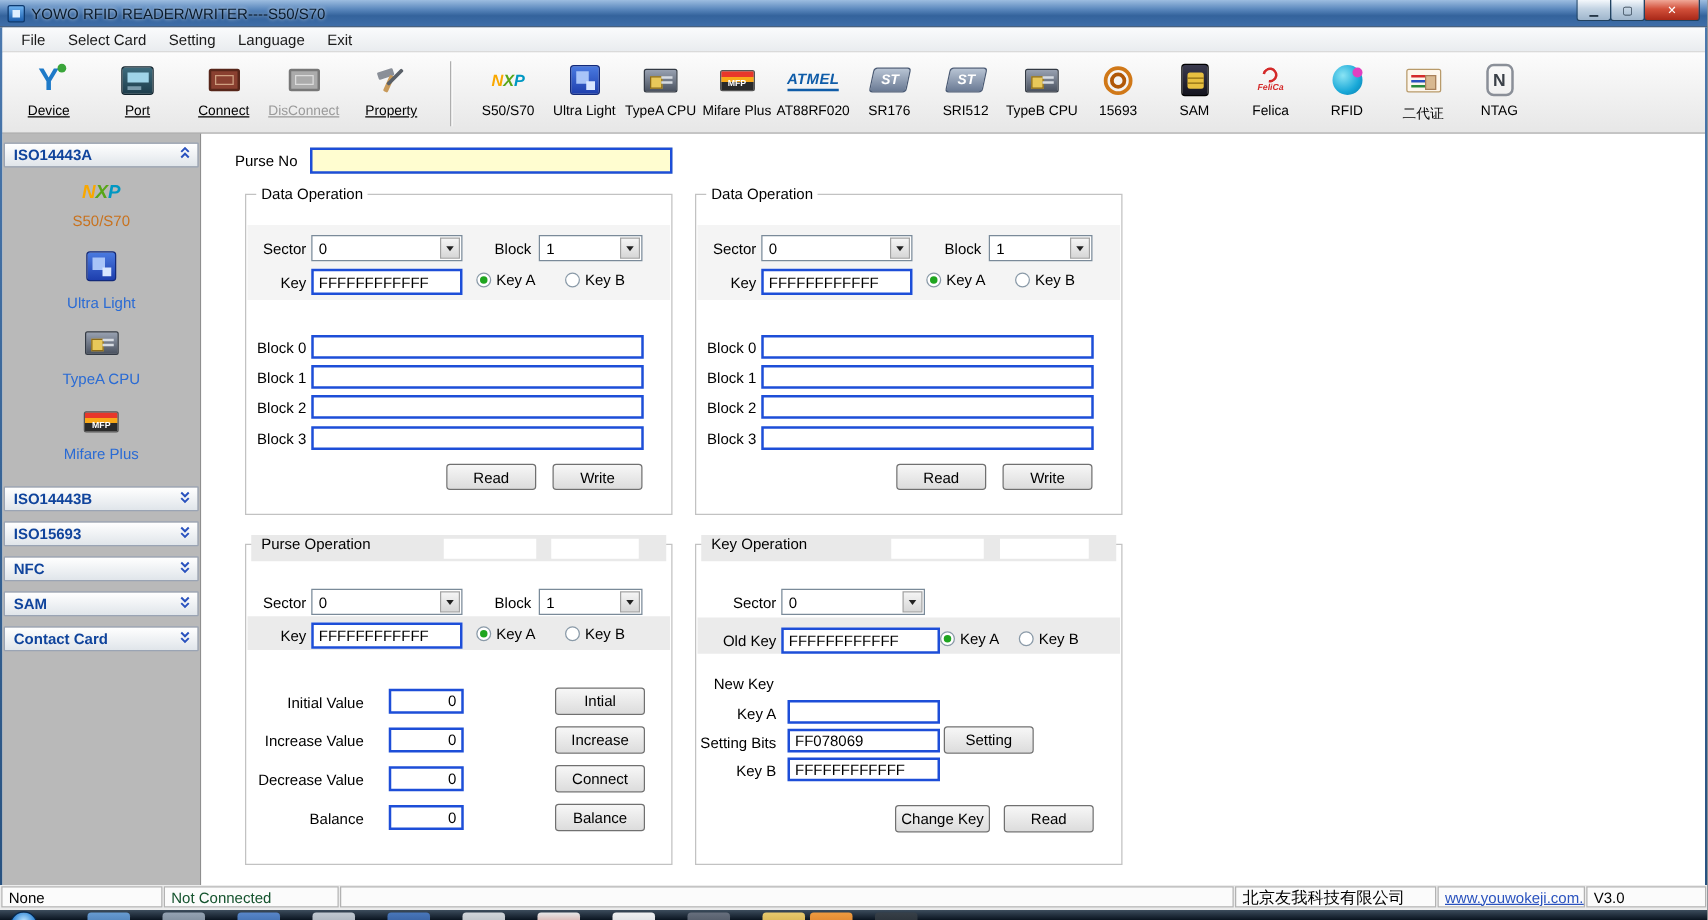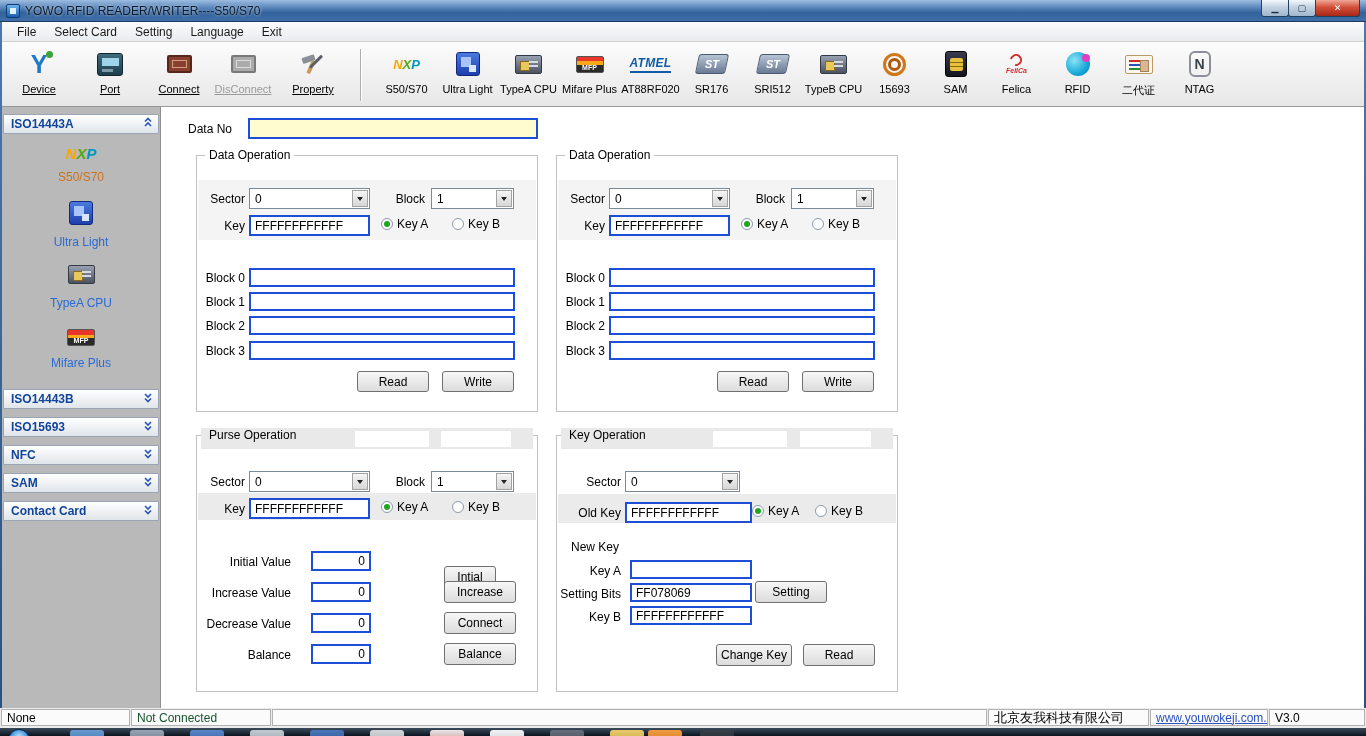--- a/index.html
+++ b/index.html
@@ -359,21 +359,21 @@
         <svg width="10" height="11" viewBox="0 0 10 11">
             <path d="M2 2 L5 5 L8 2" fill="none" stroke="#2a52be" stroke-width="1.6"></path>
             <path d="M2 6.5 L5 9.5 L8 6.5" fill="none" stroke="#2a52be" stroke-width="1.6"></path>
           </svg>
       </span>
     </div>
   </div>
 
   <div class="main">
 
-    <span class="lbl" style="left:27px;top:15px">Data No</span>
+    <span class="lbl" style="left:27px;top:15px">Purse No</span>
     <input class="tin" style="left: 87px; top: 11px; width: 290px; height: 21px; background: rgb(255, 253, 208);" value="">
 
     <div class="gbox" style="left:35px;top:48px;width:342px;height:257px">
       <span class="glegend">Data Operation</span>
       <div class="gray-band faint" style="top:24px;height:60px"></div>
       <span class="lbl z2" style="left:8px;top:36px;width:40px;text-align:right">Sector</span>
       <div class="combo z2" style="left:52px;top:32px;width:121px">
         <span class="combo-val">0</span>
         <span class="combo-btn"></span>
       </div>
@@ -460,21 +460,21 @@
       <span class="radio-wrap" style="left:184px;top:64px">
         <span class="radio sel"></span>
         <span class="radio-lbl">Key A</span>
       </span>
       <span class="radio-wrap" style="left:255px;top:64px">
         <span class="radio"></span>
         <span class="radio-lbl">Key B</span>
       </span>
       <span class="lbl" style="left:0;top:119px;width:94px;text-align:right">Initial Value</span>
       <input class="tin" style="left: 114px; top: 115px; width: 60px; height: 20px; text-align: right;" value="0">
-      <button class="btn" style="left:247px;top:130px;width:52px;height:22px">Intial</button>
+      <button class="btn" style="left:247px;top:114px;width:72px;height:22px">Intial</button>
       <span class="lbl" style="left:0;top:150px;width:94px;text-align:right">Increase Value</span>
       <input class="tin" style="left: 114px; top: 146px; width: 60px; height: 20px; text-align: right;" value="0">
       <button class="btn" style="left:247px;top:145px;width:72px;height:22px">Increase</button>
       <span class="lbl" style="left:0;top:181px;width:94px;text-align:right">Decrease Value</span>
       <input class="tin" style="left: 114px; top: 177px; width: 60px; height: 20px; text-align: right;" value="0">
       <button class="btn" style="left:247px;top:176px;width:72px;height:22px">Connect</button>
       <span class="lbl" style="left:0;top:212px;width:94px;text-align:right">Balance</span>
       <input class="tin" style="left: 114px; top: 208px; width: 60px; height: 20px; text-align: right;" value="0">
       <button class="btn" style="left:247px;top:207px;width:72px;height:22px">Balance</button>
     </div>

